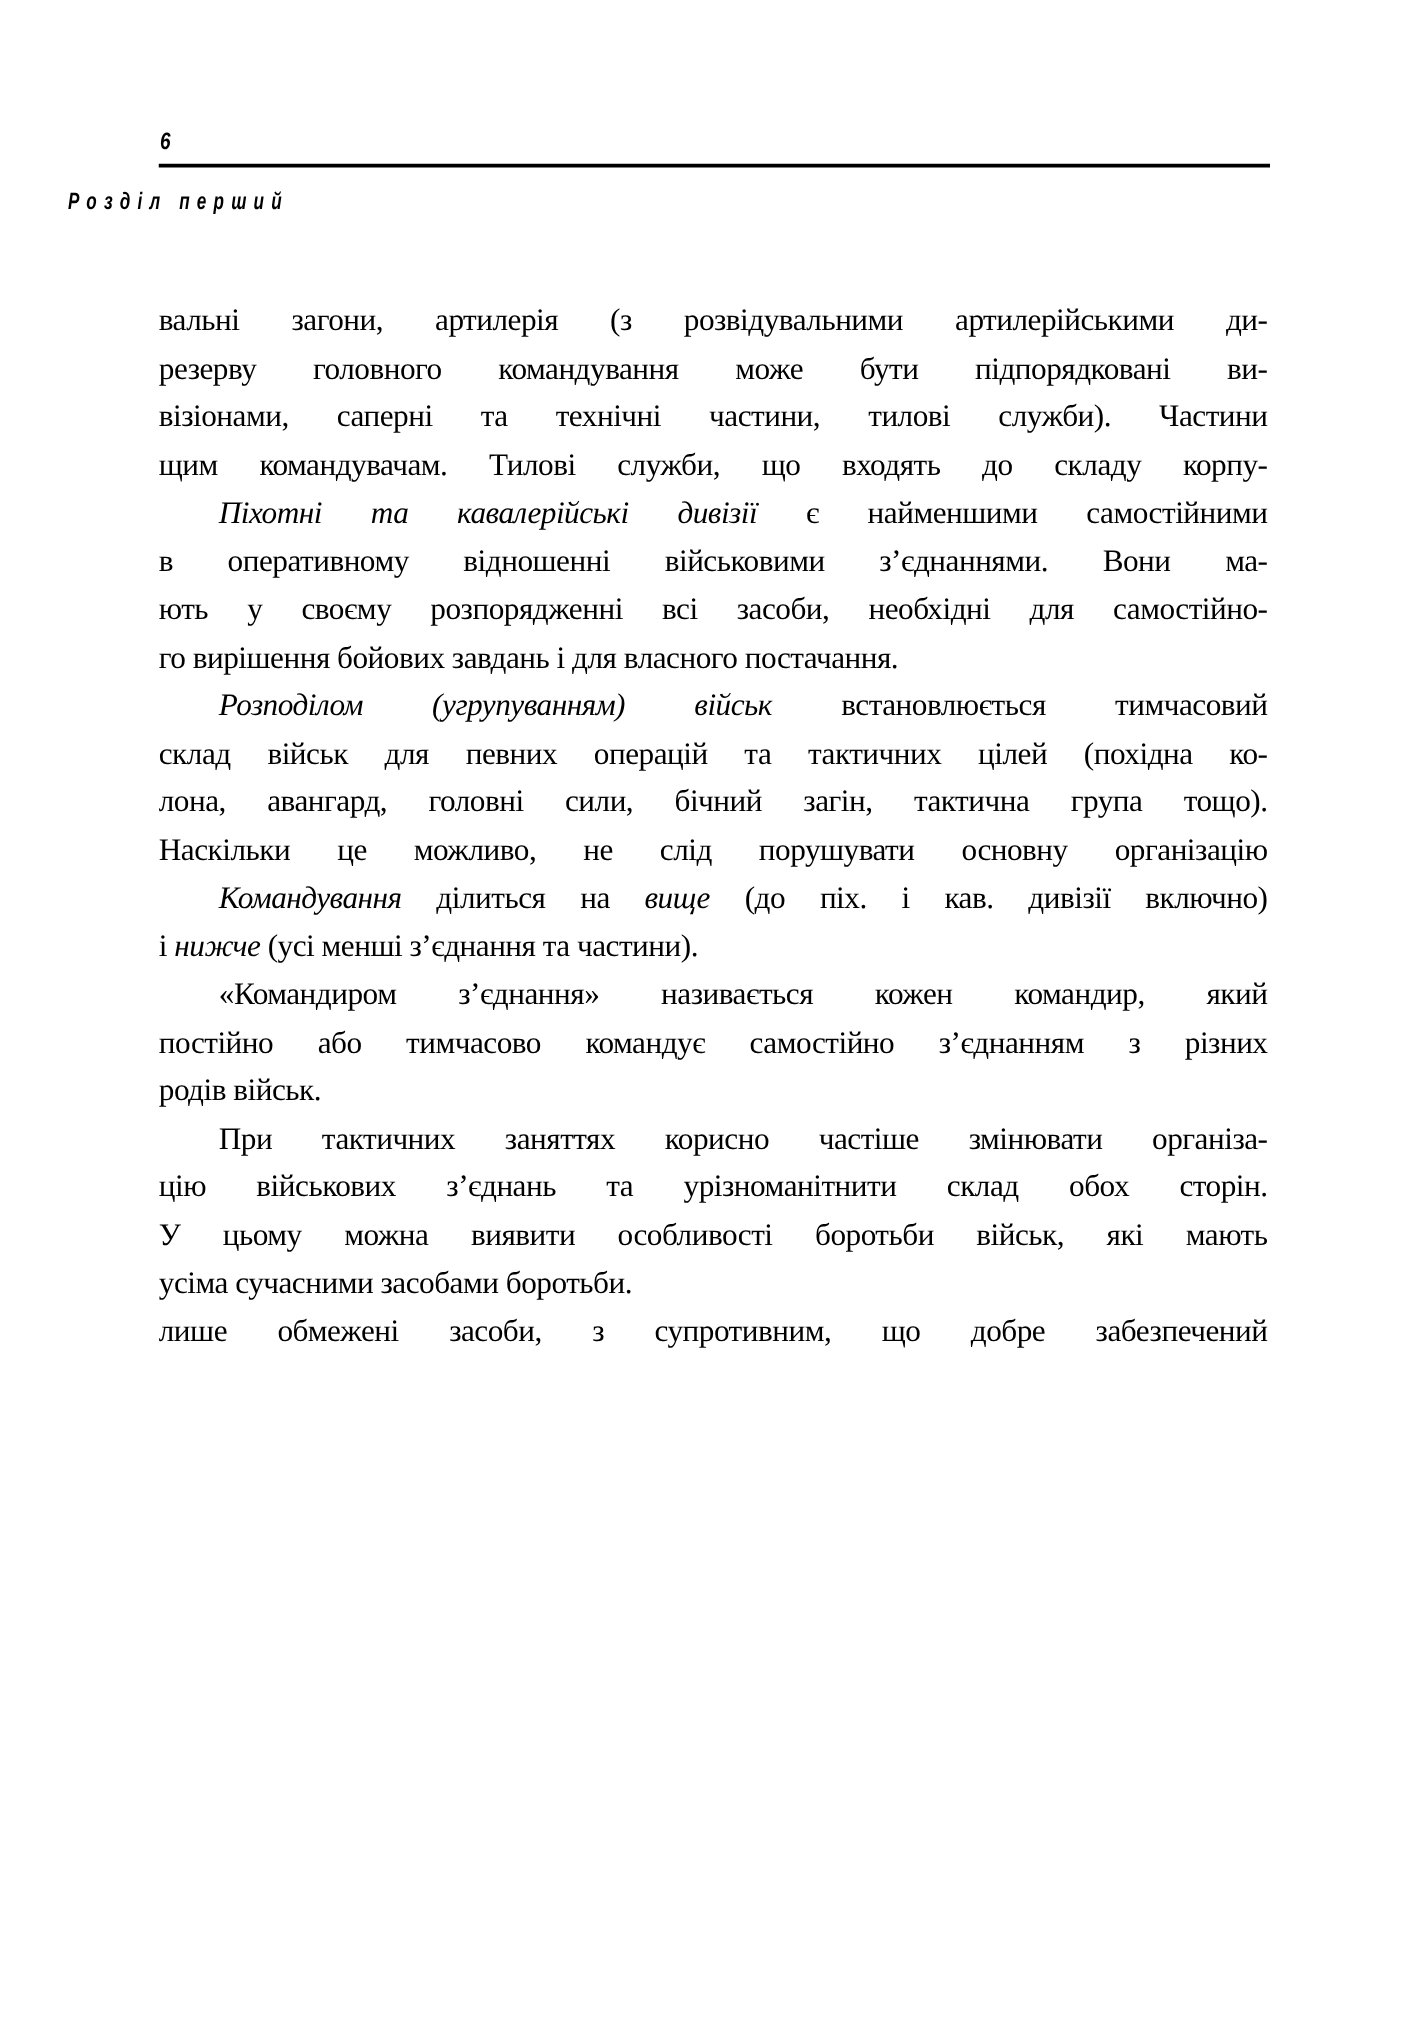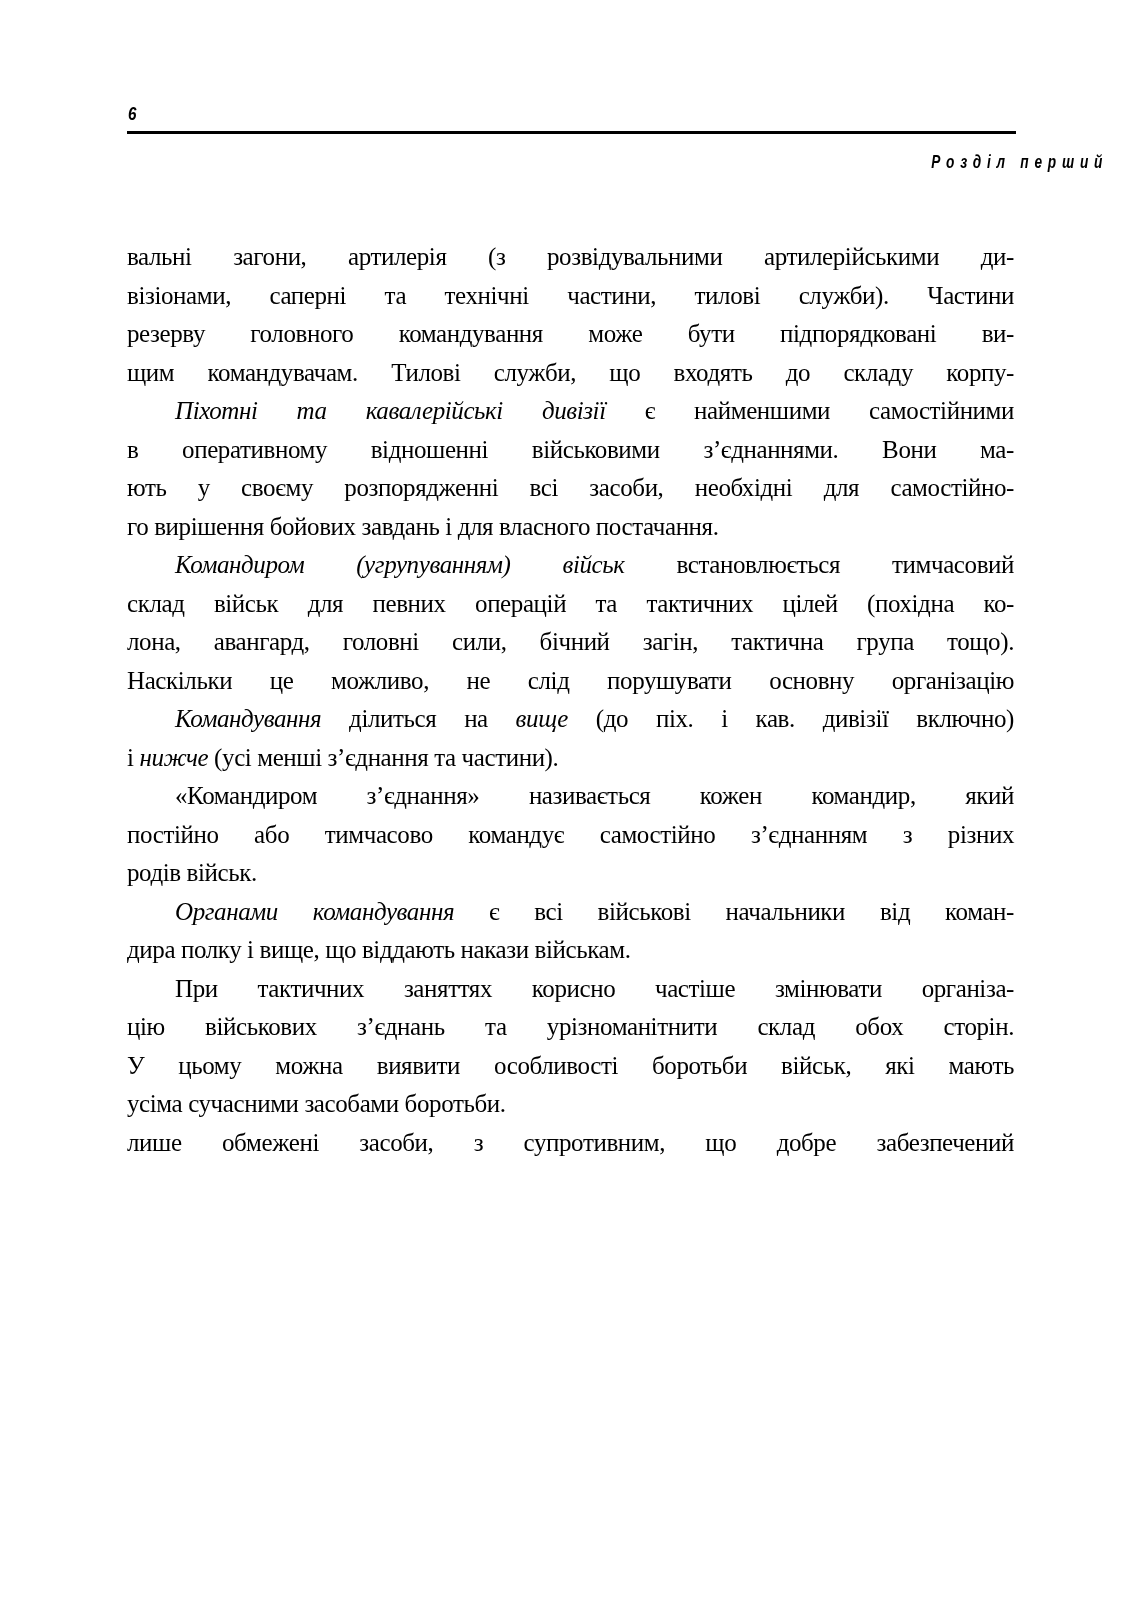--- a/index.html
+++ b/index.html
@@ -32,21 +32,21 @@
       top: 131px;
       width: 889px;
       height: 3px;
       background: #000000;
     }
     .running-head {
       position: absolute;
       left: 0;
       width: 1142px;
       top: 150px;
-      text-align: right;
+      text-align: left;
       font-family: "Liberation Sans", sans-serif;
       font-weight: bold;
       font-style: italic;
       font-size: 19px;
       letter-spacing: 8px;
       line-height: 24px;
     }
     .running-head span {
       display: inline-block;
       transform: scaleX(0.72);
@@ -82,54 +82,50 @@
 <body>
 
 <div class="page-number">6</div>
 <div class="header-rule"></div>
 <div class="running-head"><span>Розділ перший</span></div>
 
 <div class="body-text">
 
   <div>
     <span class="line">вальні загони, артилерія (з розвідувальними артилерійськими ди-</span>
+    <span class="line">резерву головного командування може бути підпорядковані ви-</span>
     <span class="line">візіонами, саперні та технічні частини, тилові служби). Частини</span>
-    <span class="line">резерву головного командування може бути підпорядковані ви-</span>
     <span class="line">щим командувачам. Тилові служби, що входять до складу корпу-</span>
   </div>
 
   <div>
     <span class="line first"><em>Піхотні та кавалерійські дивізії</em><span> є найменшими самостійними</span></span>
     <span class="line">в оперативному відношенні військовими з’єднаннями. Вони ма-</span>
     <span class="line">ють у своєму розпорядженні всі засоби, необхідні для самостійно-</span>
     <span class="line last">го вирішення бойових завдань і для власного постачання.</span>
   </div>
 
   <div>
-    <span class="line first"><em>Командиром (угрупуванням) військ</em><span> встановлюється тимчасовий</span></span>
+    <span class="line first"><em>Розподілом (угрупуванням) військ</em><span> встановлюється тимчасовий</span></span>
     <span class="line">склад військ для певних операцій та тактичних цілей (похідна ко-</span>
     <span class="line">лона, авангард, головні сили, бічний загін, тактична група тощо).</span>
     <span class="line">Наскільки це можливо, не слід порушувати основну організацію</span>
   </div>
 
   <div>
     <span class="line first"><em>Командування</em><span> ділиться на </span><em>вище</em><span> (до піх. і кав. дивізії включно)</span></span>
     <span class="line last"><span>і </span><em>нижче</em><span> (усі менші з’єднання та частини).</span></span>
   </div>
 
   <div>
     <span class="line first">«Командиром з’єднання» називається кожен командир, який</span>
     <span class="line">постійно або тимчасово командує самостійно з’єднанням з різних</span>
     <span class="line last">родів військ.</span>
   </div>
 
-  <div>
-    <span class="line first"><em>Органами командування</em><span> є всі військові начальники від коман-</span></span>
-    <span class="line last">дира полку і вище, що віддають накази військам.</span>
-  </div>
 
   <div>
     <span class="line first">При тактичних заняттях корисно частіше змінювати організа-</span>
     <span class="line">цію військових з’єднань та урізноманітнити склад обох сторін.</span>
     <span class="line">У цьому можна виявити особливості боротьби військ, які мають</span>
     <span class="line last">усіма сучасними засобами боротьби.</span>
     <span class="line">лише обмежені засоби, з супротивним, що добре забезпечений</span>
   </div>
 
 

